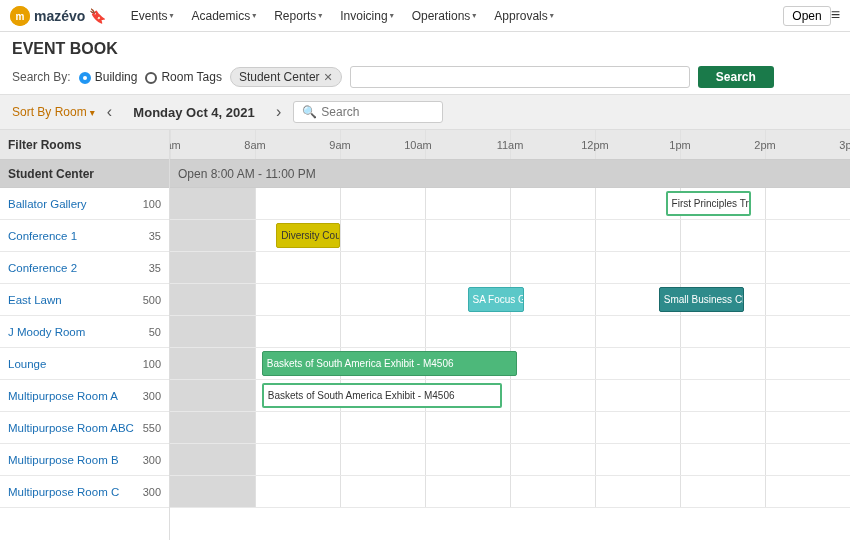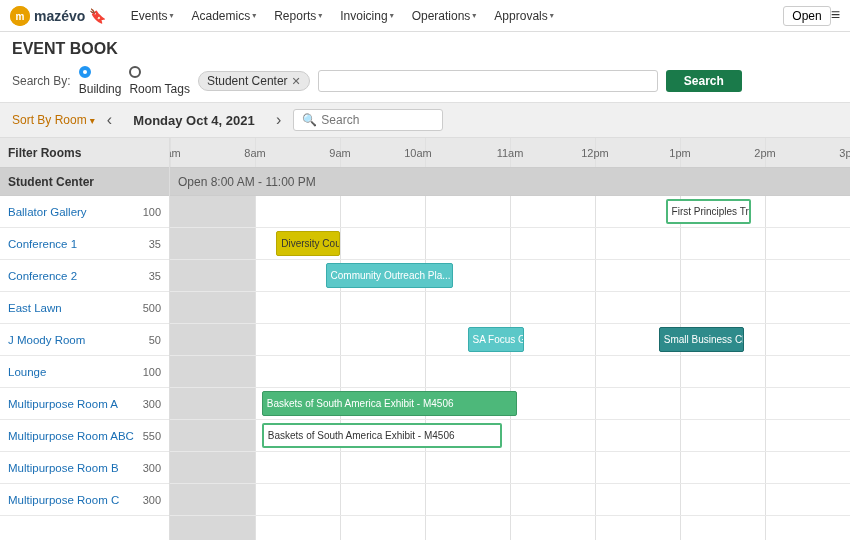--- a/index.html
+++ b/index.html
@@ -83,24 +83,23 @@
       align-items: center;
       gap: 8px;
     }
     .search-by-label {
       font-size: 12px;
       color: #555;
       white-space: nowrap;
     }
     .radio-option {
       display: flex;
-      align-items: flex-start;
+      align-items: flex-end;
       gap: 4px;
       cursor: pointer;
-      flex-direction: column;
     }
     .radio-circle {
       width: 12px;
       height: 12px;
       border-radius: 50%;
       border: 2px solid #555;
       display: flex;
       align-items: center;
       justify-content: center;
     }
@@ -520,32 +519,20 @@
         <div class="timeline-row">
           <div class="vert-line" style="left: 0px;"></div>
           <div class="vert-line" style="left: 85px;"></div>
           <div class="vert-line" style="left: 170px;"></div>
           <div class="vert-line" style="left: 255px;"></div>
           <div class="vert-line" style="left: 340px;"></div>
           <div class="vert-line" style="left: 425px;"></div>
           <div class="vert-line" style="left: 510px;"></div>
           <div class="vert-line" style="left: 595px;"></div>
           <div class="unavailable-bg" style="left: 0px; width: 85px;"></div>
-          <div class="event-block event-teal" style="left: 155.55px; width: 127.5px;">Community Outreach Pla...</div>
-        </div>
-        <div class="timeline-row">
-          <div class="vert-line" style="left: 0px;"></div>
-          <div class="vert-line" style="left: 85px;"></div>
-          <div class="vert-line" style="left: 170px;"></div>
-          <div class="vert-line" style="left: 255px;"></div>
-          <div class="vert-line" style="left: 340px;"></div>
-          <div class="vert-line" style="left: 425px;"></div>
-          <div class="vert-line" style="left: 510px;"></div>
-          <div class="vert-line" style="left: 595px;"></div>
-          <div class="unavailable-bg" style="left: 0px; width: 85px;"></div>
         </div>
         <div class="timeline-row">
           <div class="vert-line" style="left: 0px;"></div>
           <div class="vert-line" style="left: 85px;"></div>
           <div class="vert-line" style="left: 170px;"></div>
           <div class="vert-line" style="left: 255px;"></div>
           <div class="vert-line" style="left: 340px;"></div>
           <div class="vert-line" style="left: 425px;"></div>
           <div class="vert-line" style="left: 510px;"></div>
           <div class="vert-line" style="left: 595px;"></div>

